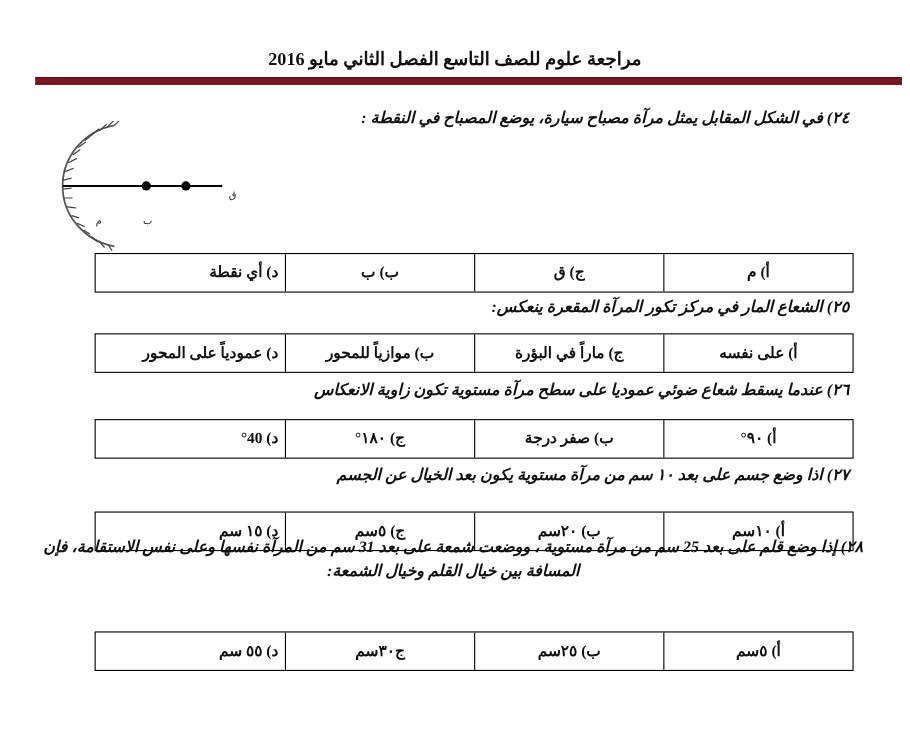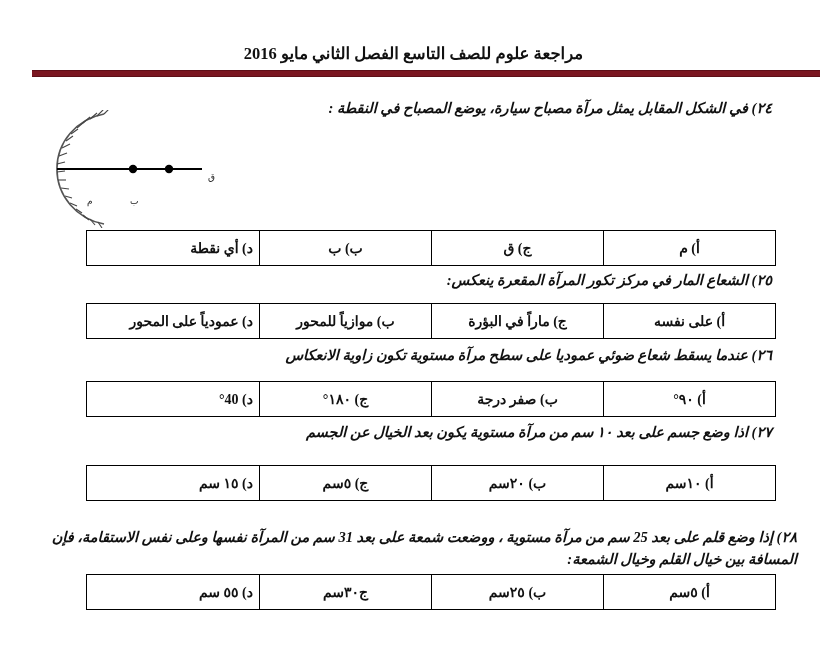--- a/index.html
+++ b/index.html
@@ -53,21 +53,21 @@
     font-size: 14.5px;
     font-weight: 700;
     color: #111111;
     line-height: 1.5;
     font-style: italic;
   }
   .q24 { top: 98px;  right: 55px; width: 560px; }
   .q25 { top: 270px; right: 55px; width: 700px; }
   .q26 { top: 345px; right: 55px; width: 700px; }
   .q27 { top: 422px; right: 55px; width: 700px; }
-  .q28 { top: 526px; right: 30px; width: 770px; line-height: 1.55; }
+  .q28 { top: 487px; right: 30px; width: 770px; line-height: 1.55; text-align: center; }
 
   
   .figure {
     position: absolute;
     top: 110px;
     right: 600px;
     width: 215px;
     height: 118px;
   }
   .figure svg { display: block; }

